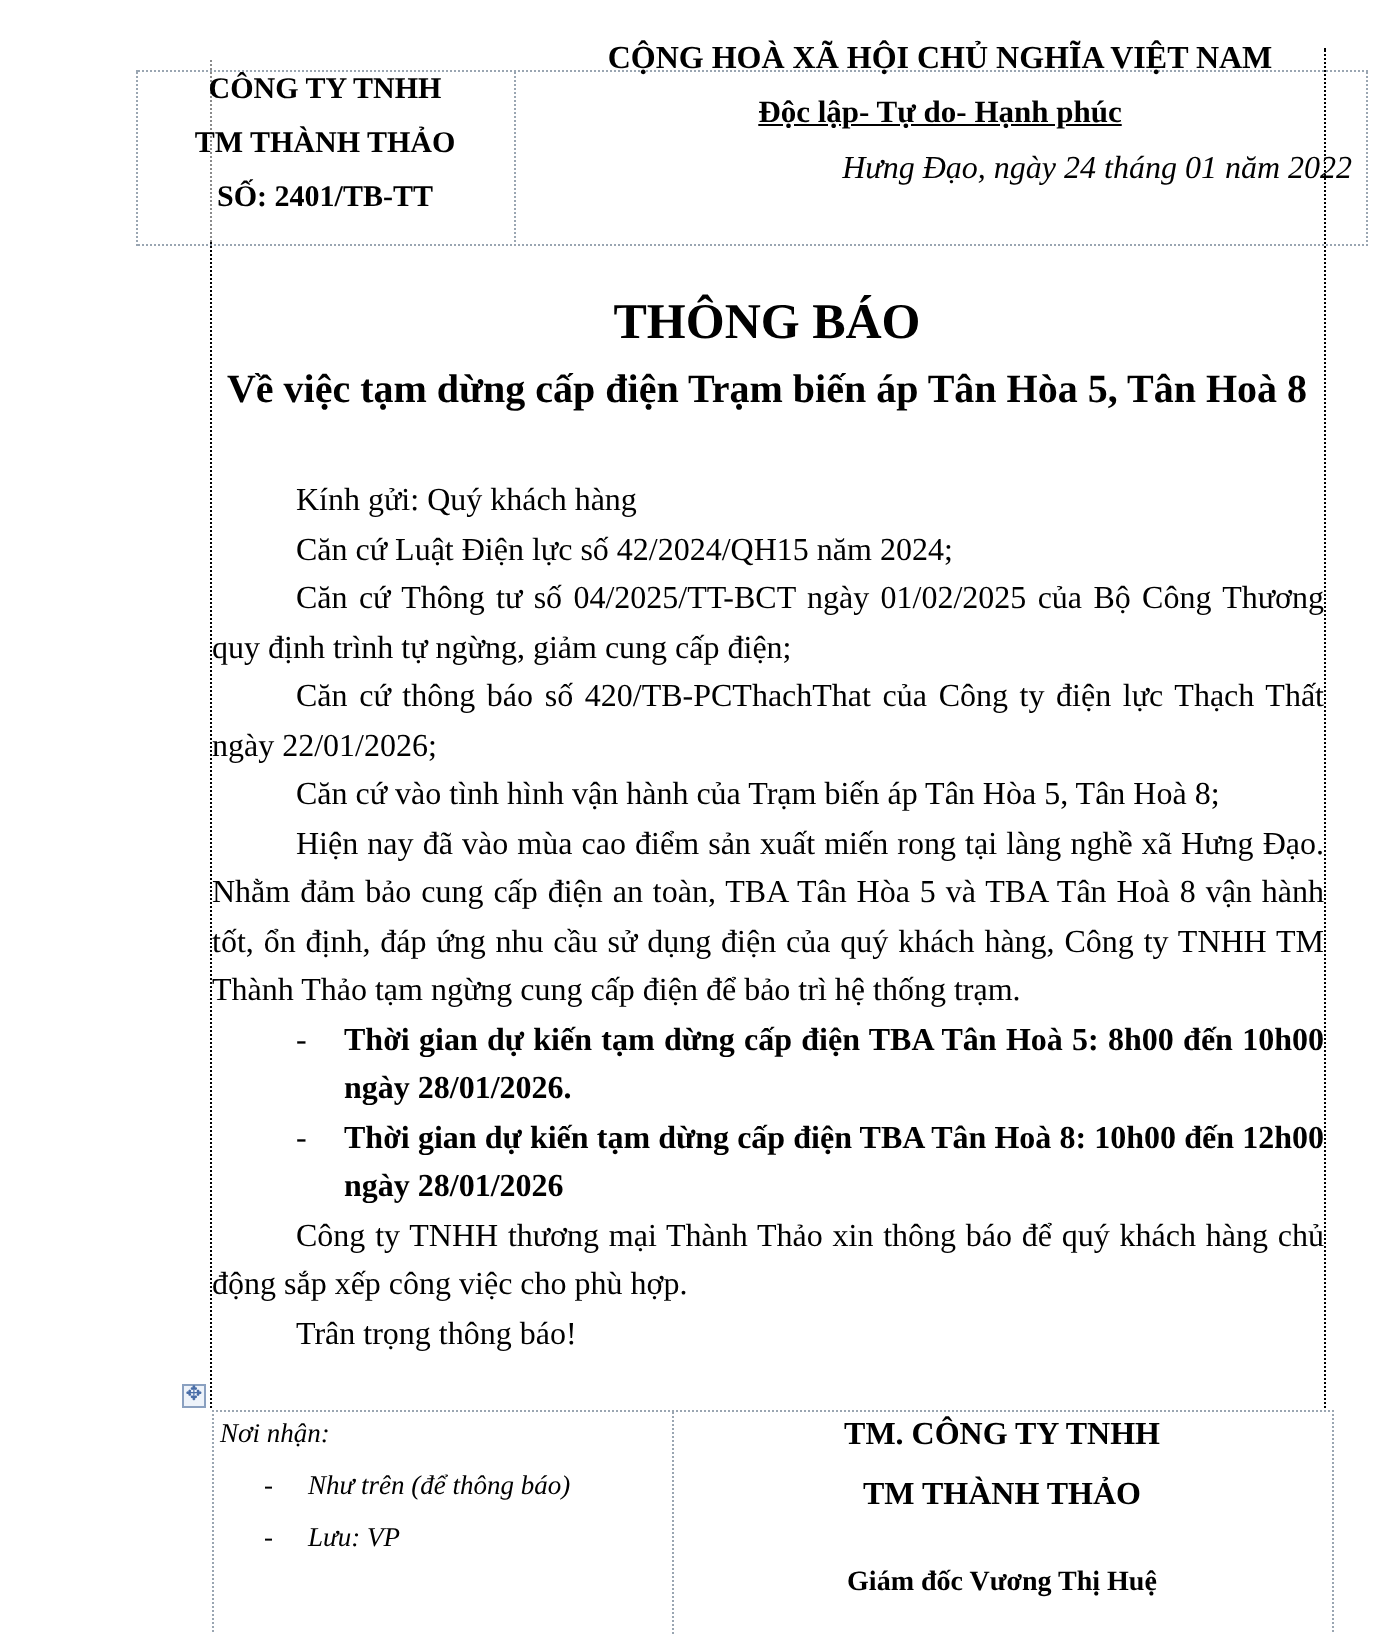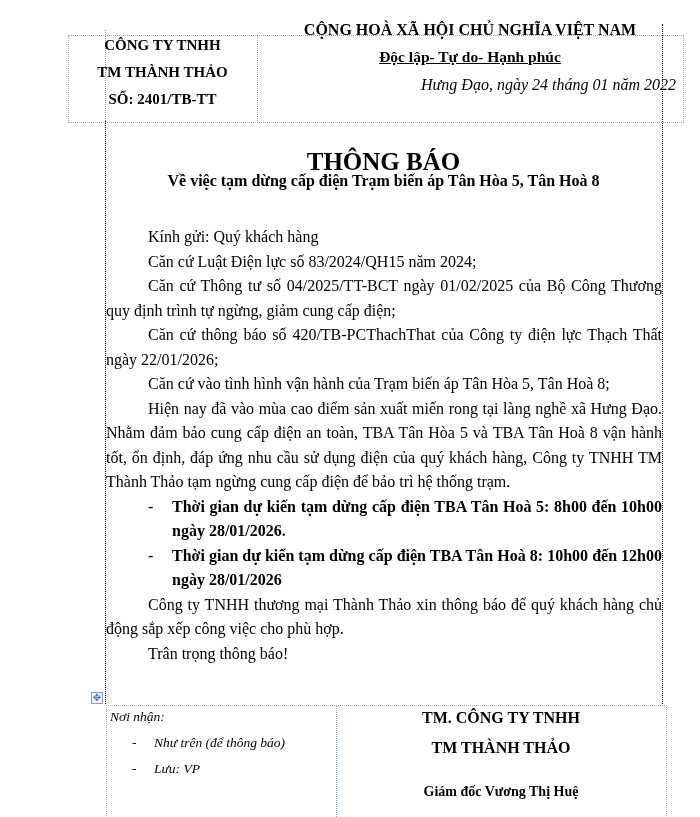--- a/index.html
+++ b/index.html
@@ -21,23 +21,23 @@
     .hdr-right { left: 258px; top: 20px; width: 424px; text-align: center; font-size: 16px; }
     .hdr-right .l1 { font-weight: bold; height: 27px; line-height: 20px; }
     .hdr-right .l2 { font-weight: bold; text-decoration: underline; height: 27px; line-height: 20px; font-size: 15.5px; text-align: center;}
     .hdr-right .l3 { font-style: italic; text-align: right; padding-right: 6px; height: 27px; line-height: 22px; font-size: 16px; }
     
     .margin-line-left { left: 105px; top: 121px; height: 583px; border-left: 1px dotted #000; }
     .margin-line-right { left: 662px; top: 24px; height: 680px; border-left: 1px dotted #000; }
     .margin-tick-left { left: 105px; top: 30px; height: 91px; border-left: 1px dotted #8a8a8a; }
 
     .title { left: 105px; top: 148px; width: 557px; text-align: center; font-weight: bold; font-size: 25px; }
-    .subtitle { left: 105px; top: 172px; width: 557px; text-align: center; font-weight: bold; font-size: 16px; }
+    .subtitle { left: 105px; top: 184px; width: 557px; text-align: center; font-weight: bold; font-size: 20px; }
 
-    .body { left: 106px; top: 225px; width: 556px; font-size: 16px; line-height: 24.5px; }
+    .body { left: 106px; top: 239px; width: 556px; font-size: 16px; line-height: 24.5px; }
     .body p { margin: 0; text-align: justify; text-indent: 42px; }
     .bullets { margin: 0; padding: 0; list-style: none; }
     .bullets li { position: relative; padding-left: 66px; font-weight: bold; text-align: justify; }
     .bullets li .dash { position: absolute; left: 42px; top: 0; font-weight: normal; }
 
     
     .move-handle {
       left: 91px; top: 692px; width: 10px; height: 10px;
       border: 1px solid #8aa0c0; background: #eef3fa;
       font-size: 10px; line-height: 10px; text-align: center; color: #4a6ea8;
@@ -73,21 +73,21 @@
 </div>
 
 <div class="abs margin-line-left"></div>
 <div class="abs margin-line-right"></div>
 
 <div class="abs title">THÔNG BÁO</div>
 <div class="abs subtitle">Về việc tạm dừng cấp điện Trạm biến áp Tân Hòa 5, Tân Hoà 8</div>
 
 <div class="abs body">
   <p>Kính gửi: Quý khách hàng</p>
-  <p>Căn cứ Luật Điện lực số 83/2024/QH15 năm 2024;</p>
+  <p>Căn cứ Luật Điện lực số 42/2024/QH15 năm 2024;</p>
   <p>Căn cứ Thông tư số 04/2025/TT-BCT ngày 01/02/2025 của Bộ Công Thương quy định trình tự ngừng, giảm cung cấp điện;</p>
   <p>Căn cứ thông báo số 420/TB-PCThachThat của Công ty điện lực Thạch Thất ngày 22/01/2026;</p>
   <p>Căn cứ vào tình hình vận hành của Trạm biến áp Tân Hòa 5, Tân Hoà 8;</p>
   <p>Hiện nay đã vào mùa cao điểm sản xuất miến rong tại làng nghề xã Hưng Đạo. Nhằm đảm bảo cung cấp điện an toàn, TBA Tân Hòa 5 và TBA Tân Hoà 8 vận hành tốt, ổn định, đáp ứng nhu cầu sử dụng điện của quý khách hàng, Công ty TNHH TM Thành Thảo tạm ngừng cung cấp điện để bảo trì hệ thống trạm.</p>
   <ul class="bullets">
     <li>
       <span class="dash">-</span>
       <span>Thời gian dự kiến tạm dừng cấp điện TBA Tân Hoà 5: 8h00 đến 10h00 ngày 28/01/2026.</span>
     </li>
     <li>

